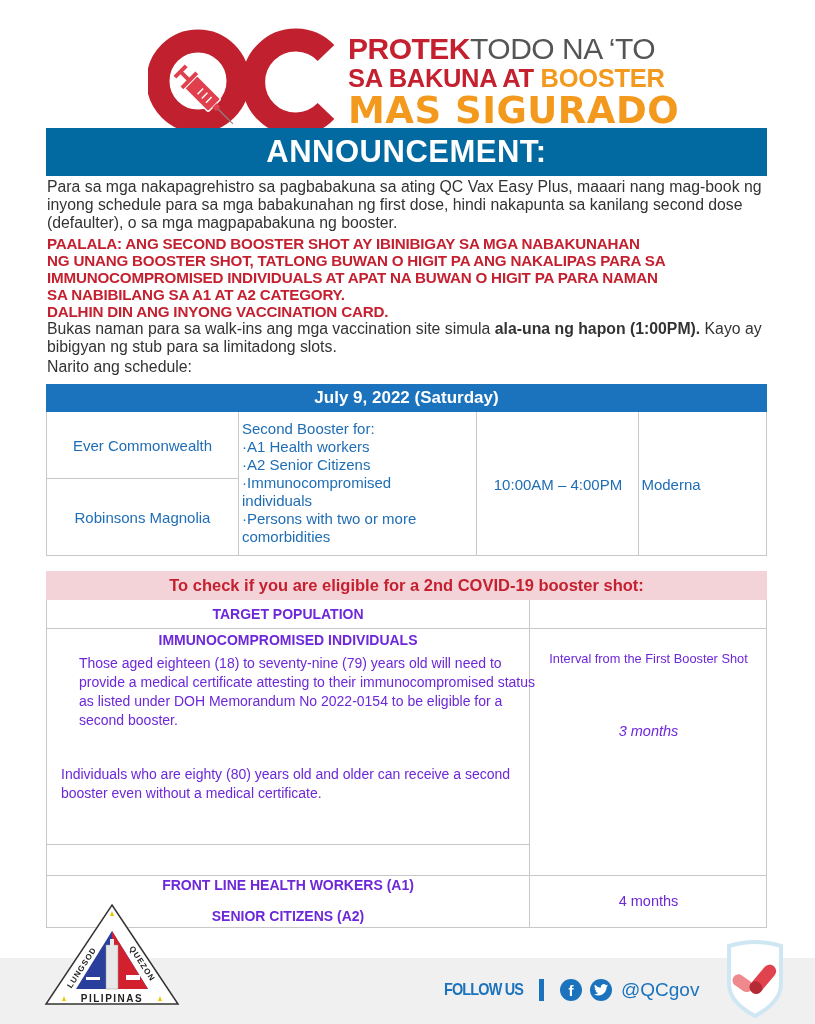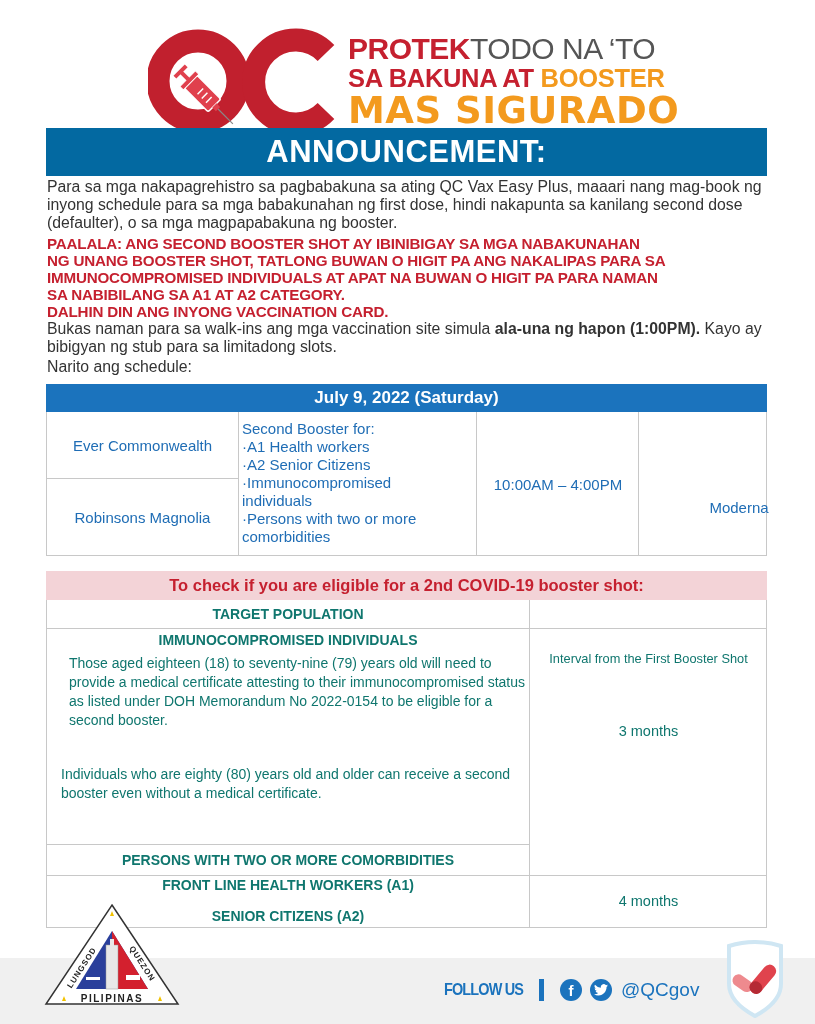--- a/index.html
+++ b/index.html
@@ -33,34 +33,34 @@
   .sched-head { height: 28px; background: #1b73bd; color: #fff; font-weight: 700; font-size: 17px; display: flex; align-items: center; justify-content: center; }
   .sched-body { position: relative; height: 144px; border: 1px solid #c8c8c8; border-top: none; }
   .sched-body .cell { position: absolute; color: #1f6db5; font-size: 15px; display: flex; align-items: center; justify-content: center; text-align: center; }
   .vline { position: absolute; top: 0; bottom: 0; width: 1px; background: #c8c8c8; }
   .hline { position: absolute; height: 1px; background: #c8c8c8; }
   .site1 { left: 0; top: 0; width: 191px; height: 66px; }
   .site2 { left: 0; top: 66px; width: 191px; height: 78px; }
   .groups { left: 195px; top: 8px; width: 235px; display: block !important; text-align: left !important; line-height: 18px; }
   .groups div { white-space: nowrap; }
   .time { left: 430px; top: 0; width: 162px; height: 144px; }
-  .vaccine { left: 628px; top: 0; width: 128px; height: 144px; margin-top: 23px; }
+  .vaccine { left: 560px; top: 0; width: 128px; height: 144px; }
 
   
   .elig { position: absolute; left: 46px; top: 571px; width: 721px; }
   .elig-title { height: 29px; background: #f3d3d7; color: #c5202f; font-size: 16.5px; font-weight: 700; display: flex; align-items: center; justify-content: center; }
   .elig-body { position: relative; height: 271px; border: 1px solid #c8c8c8; border-top: none; }
-  .elig-body .txt { position: absolute; color: #0f766e; }
+  .elig-body .txt { position: absolute; color: #6d28d9; }
   .th-target { left: 0; top: 0; width: 482px; height: 28px; font-size: 14px; font-weight: 700; display: flex; align-items: center; justify-content: center; }
   .th-interval { left: 483px; top: 0; width: 237px; height: 28px; font-size: 12.8px; display: flex; align-items: center; justify-content: center; margin-top: 44px; }
   .imm-title { left: 0; top: 32px; width: 482px; text-align: center; font-size: 14px; font-weight: 700; }
-  .imm-p1 { left: 22px; top: 54px; width: 460px; font-size: 14px; line-height: 19px; }
+  .imm-p1 { left: 32px; top: 54px; width: 460px; font-size: 14px; line-height: 19px; }
   .imm-p2 { left: 14px; top: 165px; width: 465px; font-size: 14px; line-height: 19px; }
   .comorb { left: 0; top: 244px; width: 482px; height: 31px; font-size: 14px; font-weight: 700; display: flex; align-items: center; justify-content: center; }
-  .three { left: 483px; top: 28px; width: 237px; height: 205px; font-size: 14.5px; display: flex; align-items: center; justify-content: center; }
+  .three { left: 483px; top: 28px; width: 237px; height: 205px; font-size: 14.5px; display: flex; align-items: center; justify-content: center; font-style: italic; }
   .front { left: 0; top: 275px; width: 482px; height: 52px; font-size: 14px; font-weight: 700; display: flex; flex-direction: column; align-items: center; justify-content: center; line-height: 19px; gap: 12px; }
   .four { left: 483px; top: 275px; width: 237px; height: 52px; font-size: 14.5px; display: flex; align-items: center; justify-content: center; }
 
   
   .footer-band { position: absolute; left: 0; top: 958px; width: 815px; height: 66px; background: #f0f0f0; }
   .seal { position: absolute; left: 44px; top: 903px; width: 136px; height: 104px; }
   .follow { position: absolute; left: 444px; top: 979px; display: flex; align-items: center; gap: 8px; }
   .follow-label { font-family: "Liberation Sans", sans-serif; font-weight: 700; color: #1b73bd; font-size: 17px; letter-spacing: -1px; transform: scaleX(0.85); transform-origin: left center; margin-right: -14px; }
   .follow-sep { width: 5px; height: 22px; background: #1b73bd; margin: 0 8px; }
   .social { width: 22px; height: 22px; border-radius: 50%; background: #1b73bd; color: #fff; display: flex; align-items: center; justify-content: center; font-weight: 700; font-size: 15px; }
@@ -139,21 +139,20 @@
     <div class="vline" style="left:482px"></div>
     <div class="hline" style="left:0;top:28px;width:720px"></div>
     <div class="hline" style="left:0;top:244px;width:482px"></div>
     <div class="hline" style="left:0;top:275px;width:720px"></div>
 
     <div class="txt th-target">TARGET POPULATION</div>
     <div class="txt th-interval">Interval from the First Booster Shot</div>
     <div class="txt imm-title">IMMUNOCOMPROMISED INDIVIDUALS</div>
     <div class="txt imm-p1">Those aged eighteen (18) to seventy-nine (79) years old will need to provide a medical certificate attesting to their immunocompromised status as listed under DOH Memorandum No 2022-0154 to be eligible for a second booster.</div>
     <div class="txt imm-p2">Individuals who are eighty (80) years old and older can receive a second booster even without a medical certificate.</div>
-    <div class="txt comorb">PERSONS WITH TWO OR MORE COMORBIDITIES</div>
     <div class="txt three">3 months</div>
     <div class="txt front">
       <div>FRONT LINE HEALTH WORKERS (A1)</div>
       <div>SENIOR CITIZENS (A2)</div>
     </div>
     <div class="txt four">4 months</div>
   </div>
 </div>
 
 <div class="footer-band"></div>

